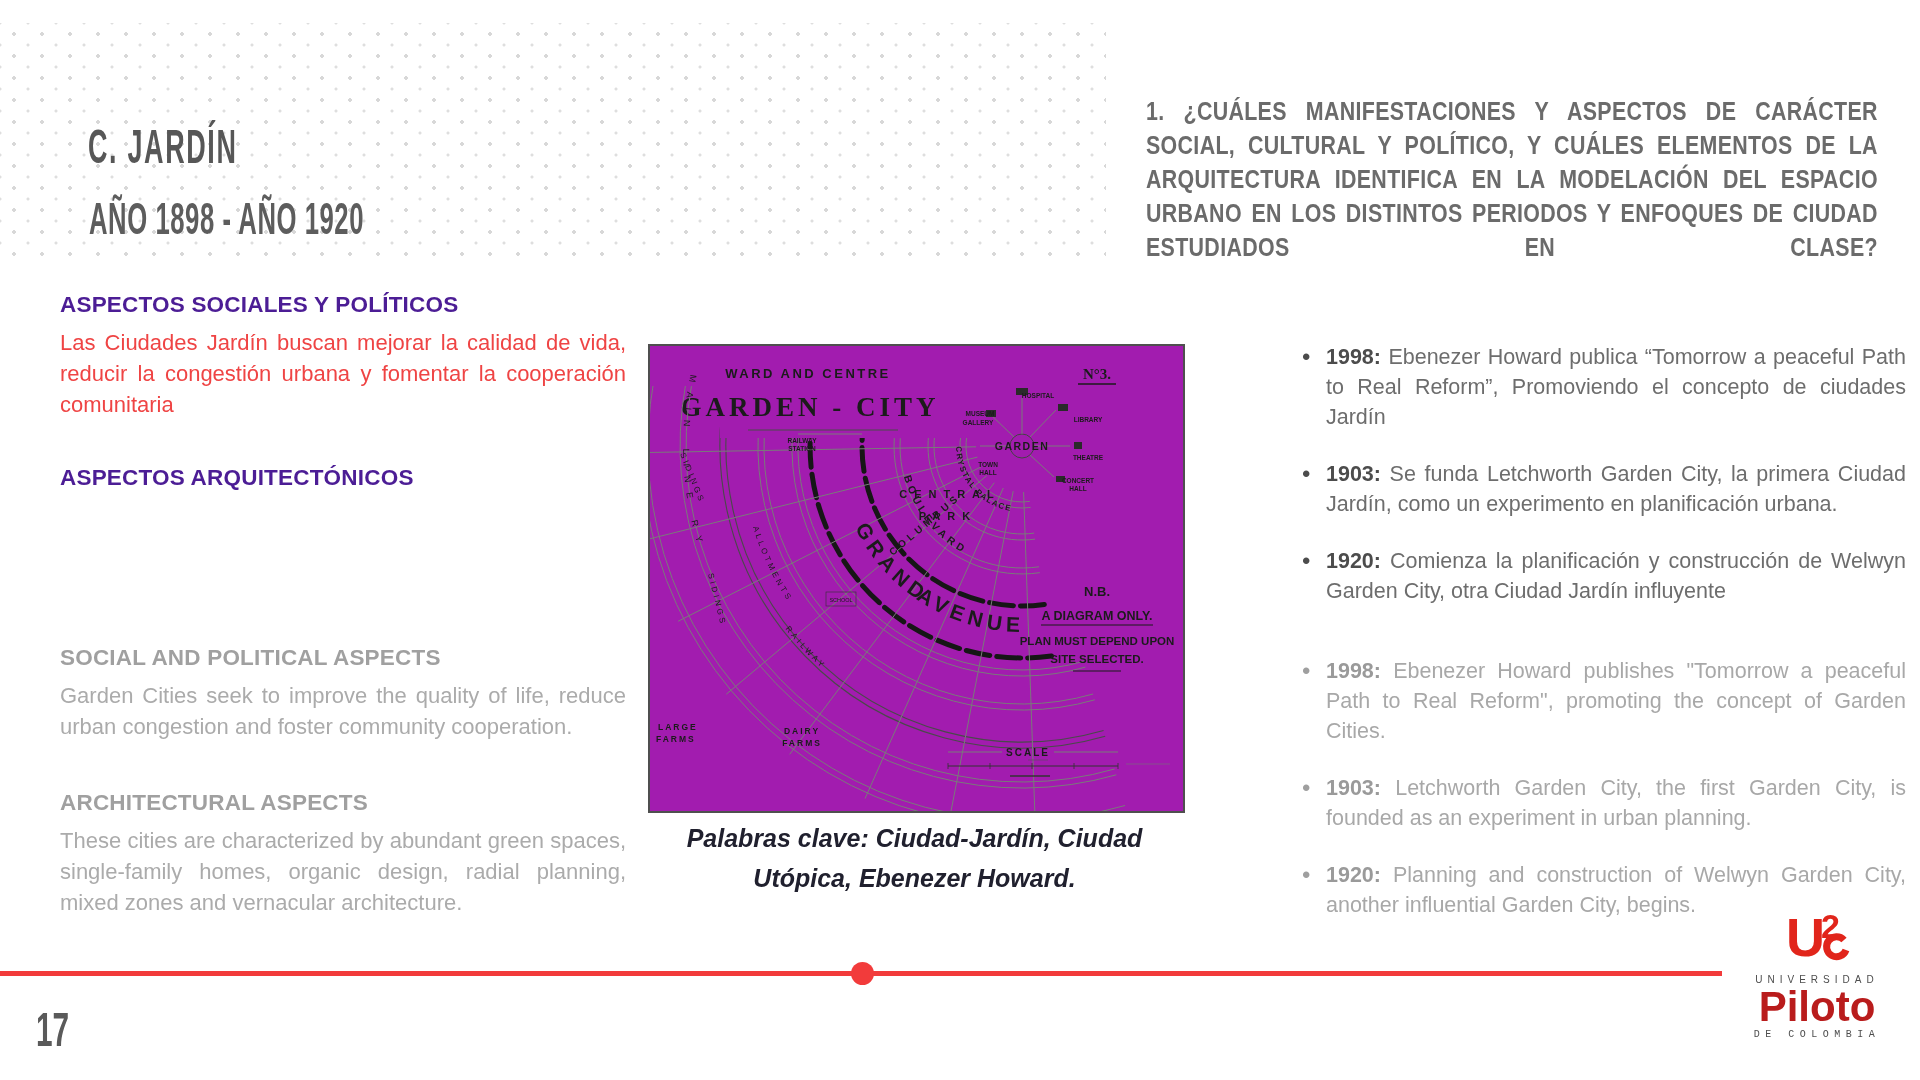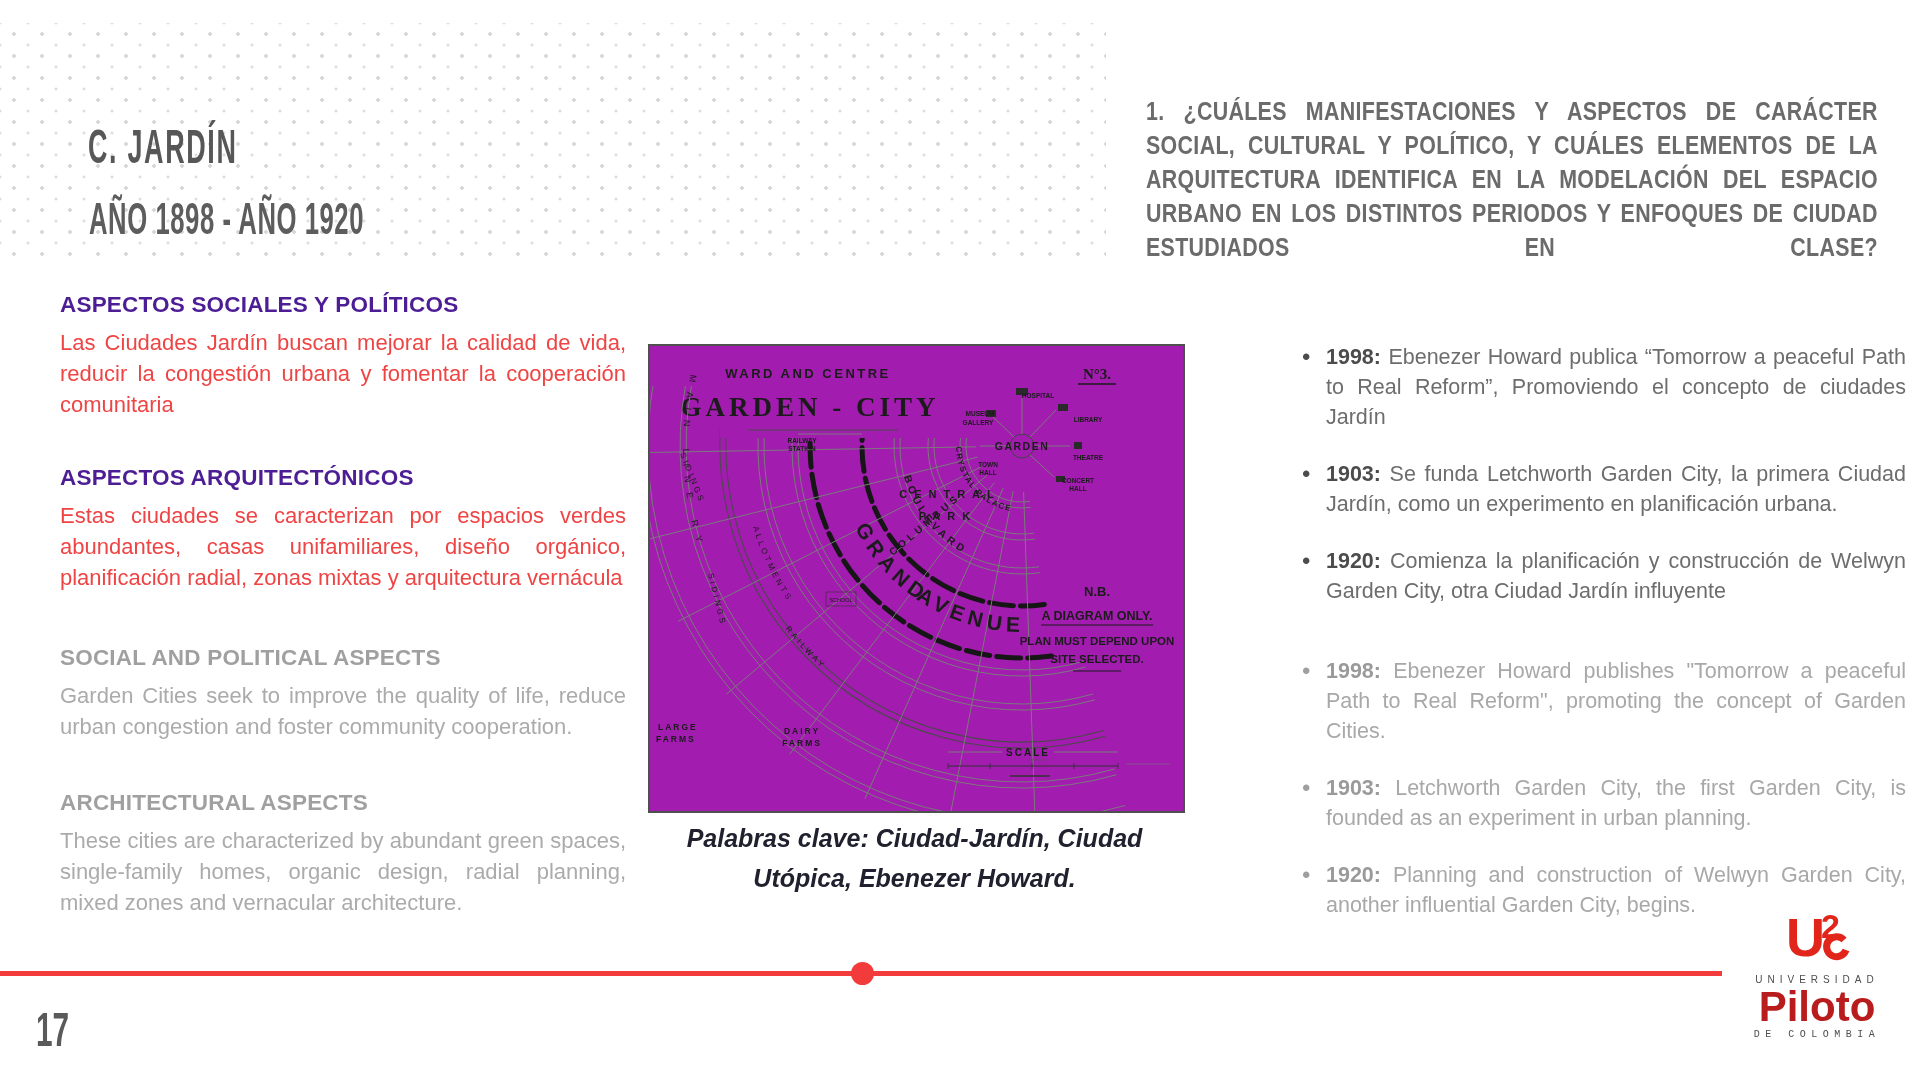--- a/index.html
+++ b/index.html
@@ -77,21 +77,20 @@
   </div>
 
   <div class="question">1. ¿CUÁLES MANIFESTACIONES Y ASPECTOS DE CARÁCTER SOCIAL, CULTURAL Y POLÍTICO, Y CUÁLES ELEMENTOS DE LA ARQUITECTURA IDENTIFICA EN LA MODELACIÓN DEL ESPACIO URBANO EN LOS DISTINTOS PERIODOS Y ENFOQUES DE CIUDAD ESTUDIADOS EN CLASE?</div>
 
   <div class="lsec" style="top:292px;">
     <h3>ASPECTOS SOCIALES Y POLÍTICOS</h3>
     <p>Las Ciudades Jardín buscan mejorar la calidad de vida, reducir la congestión urbana y fomentar la cooperación comunitaria</p>
   </div>
   <div class="lsec" style="top:465px;">
     <h3>ASPECTOS ARQUITECTÓNICOS</h3>
-    <p>Estas ciudades se caracterizan por espacios verdes abundantes, casas unifamiliares, diseño orgánico, planificación radial, zonas mixtas y arquitectura vernácula</p>
   </div>
   <div class="lsec gray" style="top:645px;">
     <h3>SOCIAL AND POLITICAL ASPECTS</h3>
     <p>Garden Cities seek to improve the quality of life, reduce urban congestion and foster community cooperation.</p>
   </div>
   <div class="lsec gray" style="top:790px;">
     <h3>ARCHITECTURAL ASPECTS</h3>
     <p>These cities are characterized by abundant green spaces, single-family homes, organic design, radial planning, mixed zones and vernacular architecture.</p>
   </div>
 

